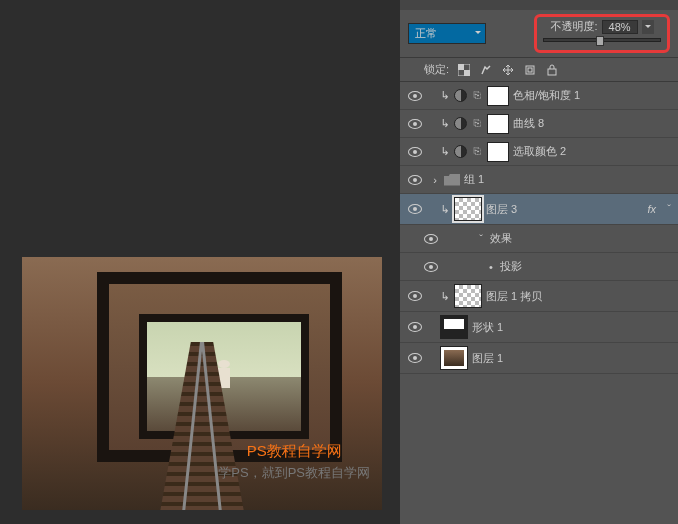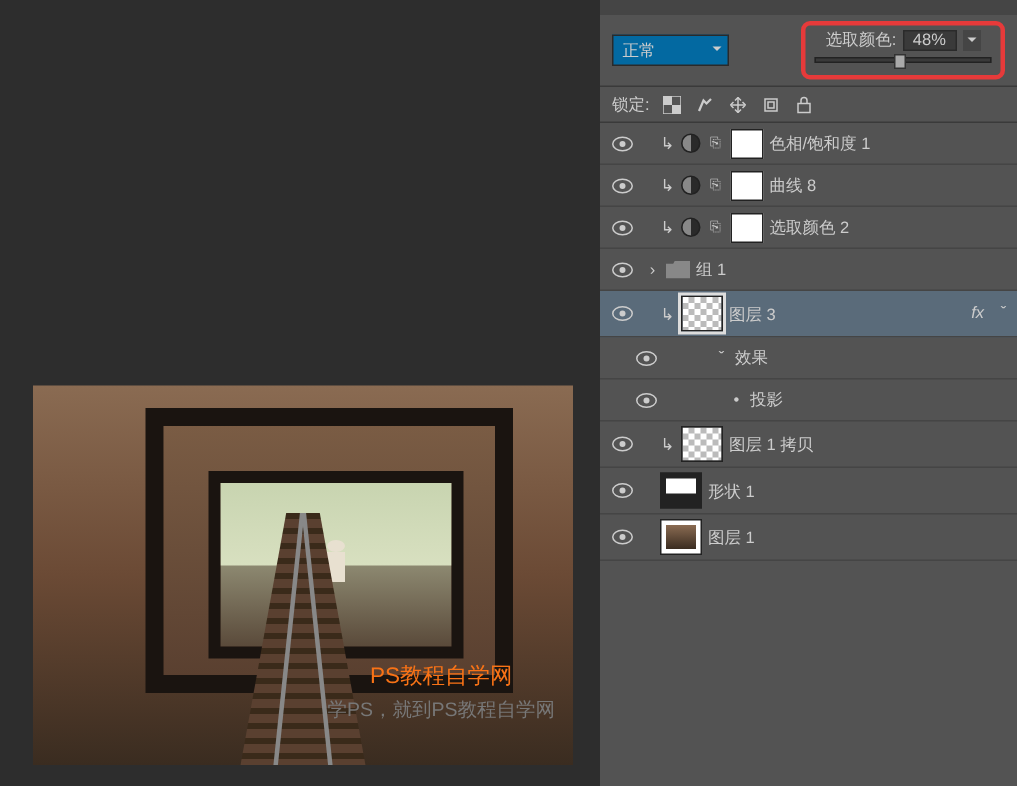--- a/index.html
+++ b/index.html
@@ -22,21 +22,21 @@
 .blend-row { border-bottom: 1px solid #3a3a3a; }
 .dropdown { background: #0369a1; border: 1px solid #2a2a2a; padding: 2px 18px 2px 6px; position: relative; min-width: 78px; }
 .dropdown::after { content: ""; position: absolute; right: 4px; top: 50%; transform: translateY(-50%); border: 3px solid transparent; border-top-color: #ccc; }
 .opacity-block { margin-left: auto; display: flex; align-items: center; gap: 4px; border: 3px solid #e63a3a; border-radius: 6px; padding: 2px 6px 8px 6px; flex-direction: column; }
 .opacity-top { display: flex; align-items: center; gap: 4px; }
 .opacity-input { background: #3a3a3a; border: 1px solid #2a2a2a; color: #ccc; width: 36px; text-align: center; font-size: 11px; }
 .chev { width: 12px; height: 14px; background: #454545; display: flex; align-items: center; justify-content: center; }
 .chev::after { content: ""; border: 3px solid transparent; border-top-color: #ccc; margin-top: 3px; }
 .slider { width: 118px; height: 4px; background: #3a3a3a; border: 1px solid #222; position: relative; }
 .slider-thumb { position: absolute; left: 48%; top: -3px; width: 8px; height: 10px; background: #aaa; border: 1px solid #333; transform: translateX(-50%); }
-.lock-row { display: flex; align-items: center; gap: 8px; padding: 4px 8px; border-bottom: 1px solid #3a3a3a; }
+.lock-row { display: flex; align-items: center; gap: 8px; padding: 4px 24px; border-bottom: 1px solid #3a3a3a; }
 .lock-icons { display: flex; gap: 8px; }
 .lock-ico { width: 14px; height: 14px; display: flex; align-items: center; justify-content: center; color: #ccc; }
 .layers { flex: 1; overflow-y: auto; }
 .layer { display: flex; align-items: center; padding: 3px 4px; border-bottom: 1px solid #454545; min-height: 28px; gap: 4px; }
 .layer.selected { background: #5a6b7a; }
 .vis { width: 22px; display: flex; justify-content: center; cursor: pointer; }
 .eye { width: 14px; height: 10px; border: 1px solid #ccc; border-radius: 50%; position: relative; }
 .eye::after { content: ""; position: absolute; left: 50%; top: 50%; width: 4px; height: 4px; background: #ccc; border-radius: 50%; transform: translate(-50%,-50%); }
 .indent { width: 6px; }
 .xp { width: 10px; text-align: center; color: #ccc; cursor: pointer; }
@@ -87,21 +87,21 @@
 
 <div class="panel">
   <div class="panel-tabs"></div>
 
   <div class="row blend-row">
     <div class="dropdown">
       <span>正常</span>
     </div>
     <div class="opacity-block">
       <div class="opacity-top">
-        <span>选取颜色:</span>
+        <span>不透明度:</span>
         <input class="opacity-input" value="48%" style="">
         <div class="chev"></div>
       </div>
       <div class="slider">
         <div class="slider-thumb"></div>
       </div>
     </div>
   </div>
 
   <div class="lock-row">

